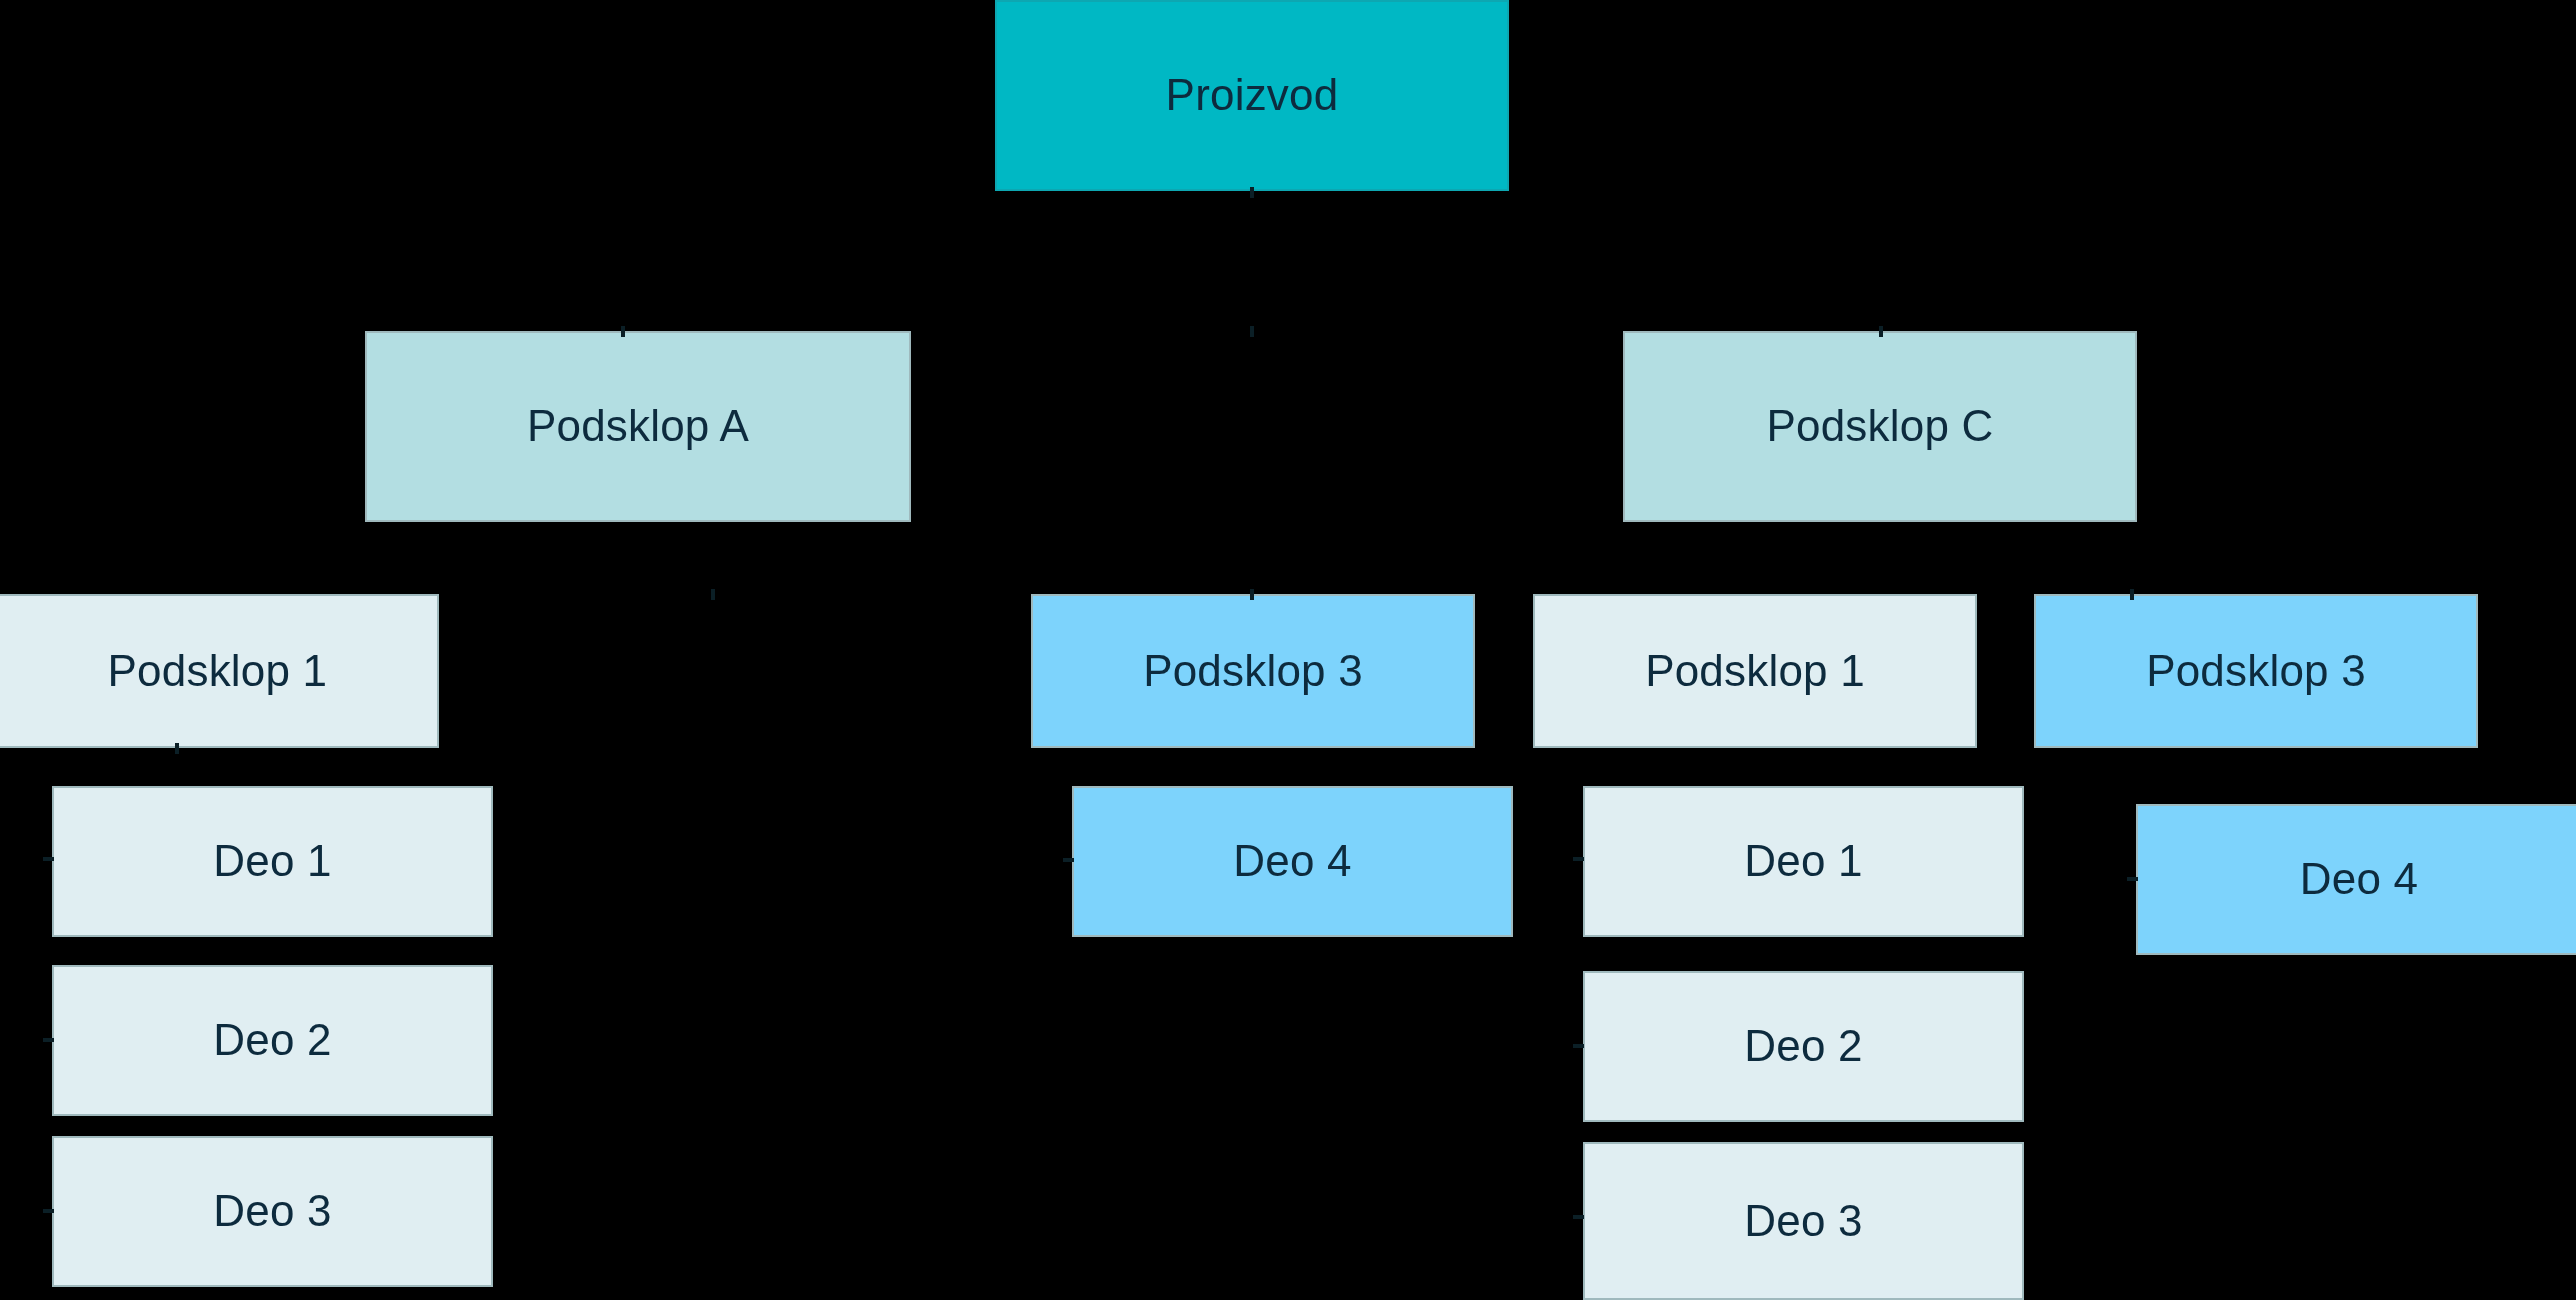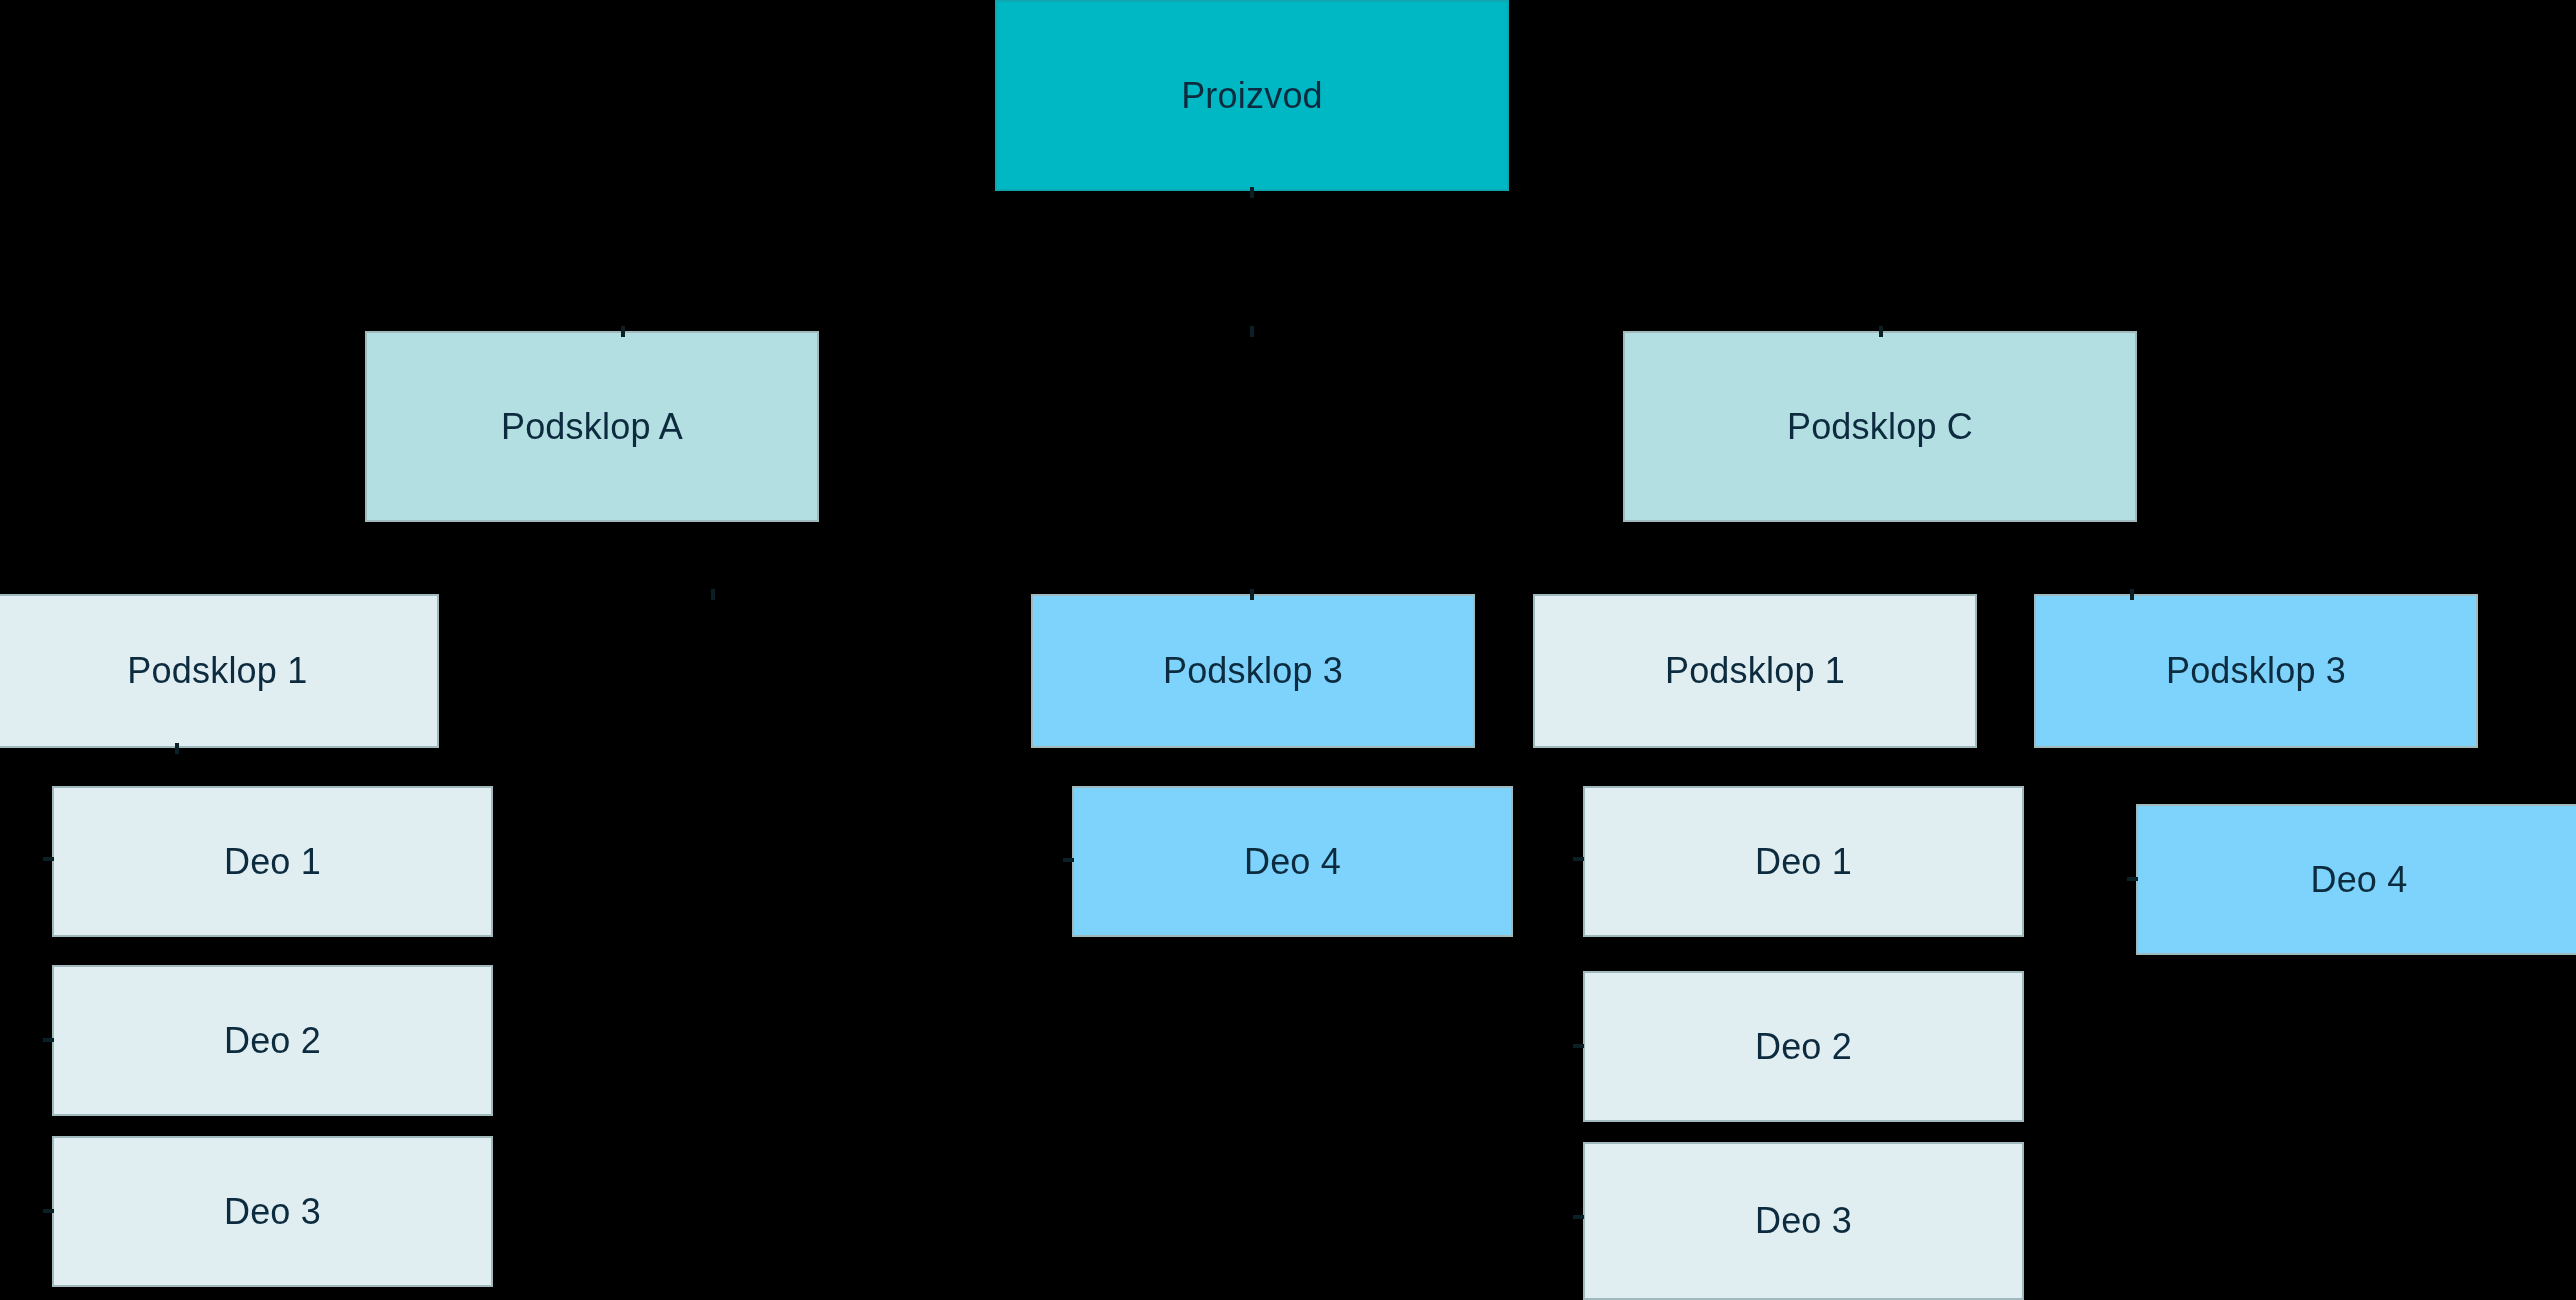--- a/index.html
+++ b/index.html
@@ -20,21 +20,21 @@
   }
   .node {
     position: absolute;
     box-sizing: border-box;
     display: flex;
     align-items: center;
     justify-content: center;
     border: 2.3px solid #9fb9bd;
     color: #0d2b3e;
     font-family: "Liberation Sans", sans-serif;
-    font-size: 36px;
+    font-size: 44px;
     font-weight: 400;
     letter-spacing: 0.2px;
     line-height: 1.1;
     text-align: center;
     user-select: none;
   }
   .node .label {
     display: block;
     pointer-events: none;
   }
@@ -53,21 +53,21 @@
   .tick-h { width: 10.8px; height: 3.8px; }
   .tick-v { width: 3.8px; height: 10.8px; }
 </style>
 </head>
 <body>
 
 <div id="diagram" style="background: rgb(0, 0, 0);">
     <div class="node lvl-root" style="left: 995px; top: 0px; width: 514px; height: 191px;">
       <span class="label">Proizvod</span>
     </div>
-    <div class="node lvl-sub" style="left: 365px; top: 331px; width: 454px; height: 191px;">
+    <div class="node lvl-sub" style="left: 365px; top: 331px; width: 546px; height: 191px;">
       <span class="label">Podsklop A</span>
     </div>
     <div class="node lvl-sub" style="left: 1623px; top: 331px; width: 514px; height: 191px;">
       <span class="label">Podsklop C</span>
     </div>
     <div class="node lvl-pale" style="left: -4.6px; top: 594px; width: 444px; height: 154px;">
       <span class="label">Podsklop 1</span>
     </div>
     <div class="node lvl-teal" style="left: 1031px; top: 594px; width: 444px; height: 154px;">
       <span class="label">Podsklop 3</span>

